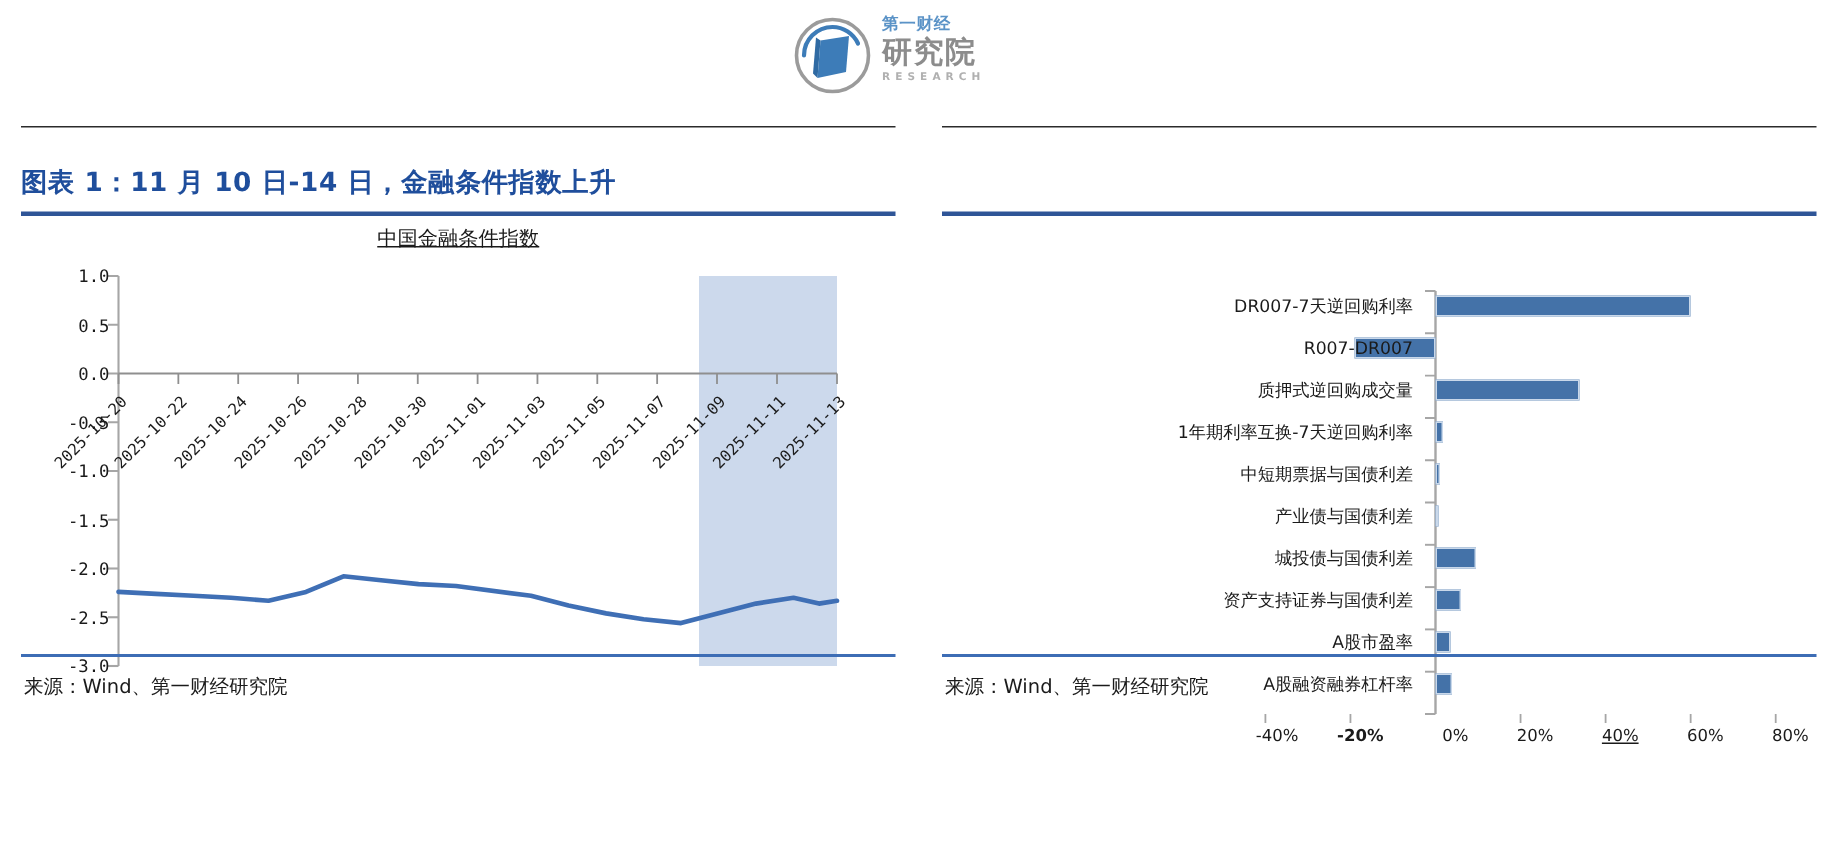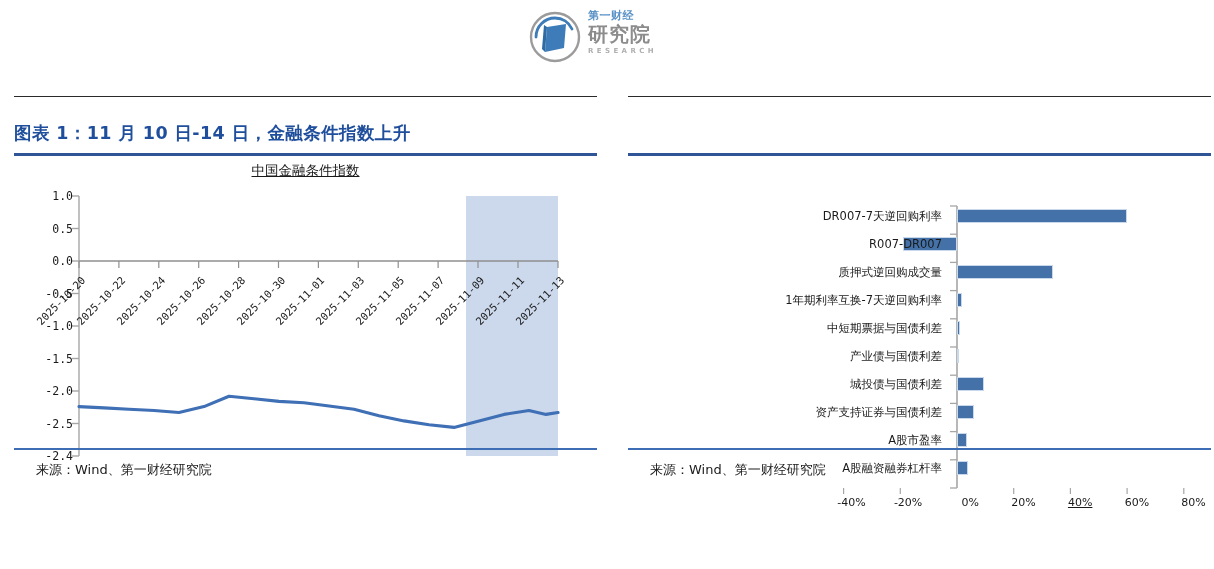--- a/index.html
+++ b/index.html
@@ -27,21 +27,21 @@
     line-height:25px; letter-spacing:1px;
     font-family:"DejaVu Sans",sans-serif;
   }
   .logo-sub{
     font-size:7px; color:#b0b0b0; letter-spacing:3.4px;
     line-height:9px; font-weight:bold;
     font-family:"DejaVu Sans",sans-serif;
   }
 
   
-  .panel{ position:absolute; top:96px; width:583px; height:391px; }
+  .panel{ position:absolute; top:84px; width:583px; height:391px; }
   #panel-left { left:14px; }
   #panel-right{ left:628px; }
 
   .top-rule{
     position:absolute; left:0; top:0; width:100%; height:0;
     border-top:1px solid #2b2b2b;
   }
   .fig-title{
     position:absolute; left:0; top:25px; width:100%;
     font-size:17.5px; font-weight:bold; color:#1f4e9c;
@@ -59,21 +59,20 @@
     text-decoration:underline;
   }
   .bottom-rule{
     position:absolute; left:0; bottom:37px; width:100%; height:2px;
     background:#3d6db5;
   }
   .source{
     position:absolute; left:2px; bottom:8px;
     font-size:13px; color:#1a1a1a;
     font-family:"DejaVu Sans",sans-serif;
-    margin-left:20px;
   }
 
   
   #line-chart{ position:absolute; left:0; top:92px; width:583px; height:340px; }
   .yt{
     position:absolute; right:0; width:44px; text-align:right;
     font-size:11.5px; color:#1a1a1a;
     font-family:"DejaVu Sans Mono","DejaVu Sans",monospace;
   }
   .xt{
@@ -171,21 +170,21 @@
     </svg>
 
     <div class="yt" style="top:1px;right:524px;">1.0</div>
     <div class="yt" style="top:33.5px;right:524px;">0.5</div>
     <div class="yt" style="top:66px;right:524px;">0.0</div>
     <div class="yt" style="top:98.5px;right:524px;">-0.5</div>
     <div class="yt" style="top:131px;right:524px;">-1.0</div>
     <div class="yt" style="top:163.5px;right:524px;">-1.5</div>
     <div class="yt" style="top:196px;right:524px;">-2.0</div>
     <div class="yt" style="top:228.5px;right:524px;">-2.5</div>
-    <div class="yt" style="top:261px;right:524px;">-2.4</div>
+    <div class="yt" style="top:261px;right:524px;">-3.0</div>
 
     <div class="xt" style="left:-5px;top:86px;width:70px;">2025-10-20</div>
     <div class="xt" style="left:34.9px;top:86px;width:70px;">2025-10-22</div>
     <div class="xt" style="left:74.8px;top:86px;width:70px;">2025-10-24</div>
     <div class="xt" style="left:114.7px;top:86px;width:70px;">2025-10-26</div>
     <div class="xt" style="left:154.6px;top:86px;width:70px;">2025-10-28</div>
     <div class="xt" style="left:194.5px;top:86px;width:70px;">2025-10-30</div>
     <div class="xt" style="left:234.4px;top:86px;width:70px;">2025-11-01</div>
     <div class="xt" style="left:274.3px;top:86px;width:70px;">2025-11-03</div>
     <div class="xt" style="left:314.2px;top:86px;width:70px;">2025-11-05</div>
@@ -248,21 +247,21 @@
     <div class="bcat" style="top:77px;  right:269px;">质押式逆回购成交量</div>
     <div class="bcat" style="top:105px; right:269px;">1年期利率互换-7天逆回购利率</div>
     <div class="bcat" style="top:133px; right:269px;">中短期票据与国债利差</div>
     <div class="bcat" style="top:161px; right:269px;">产业债与国债利差</div>
     <div class="bcat" style="top:189px; right:269px;">城投债与国债利差</div>
     <div class="bcat" style="top:217px; right:269px;text-align:right;">资产支持证券与国债利差</div>
     <div class="bcat" style="top:245px; right:269px;">A股市盈率</div>
     <div class="bcat" style="top:273px; right:269px;">A股融资融券杠杆率</div>
 
     <div class="bxt" style="left:193.6px; top:308px;">-40%</div>
-    <div class="bxt" style="left:250.3px; top:308px;">-20%</div>
+    <div class="bxt" style="left:250.3px; top:308px;font-weight:bold;">-20%</div>
     <div class="bxt" style="left:307px;   top:308px;">0%</div>
     <div class="bxt" style="left:363.7px; top:308px;">20%</div>
     <div class="bxt" style="left:420.4px; top:308px;text-decoration:underline;">40%</div>
     <div class="bxt" style="left:477.1px; top:308px;">60%</div>
     <div class="bxt" style="left:533.8px; top:308px;">80%</div>
   </div>
 
   <div class="bottom-rule"></div>
   <div class="source">来源：Wind、第一财经研究院</div>
 </div>

